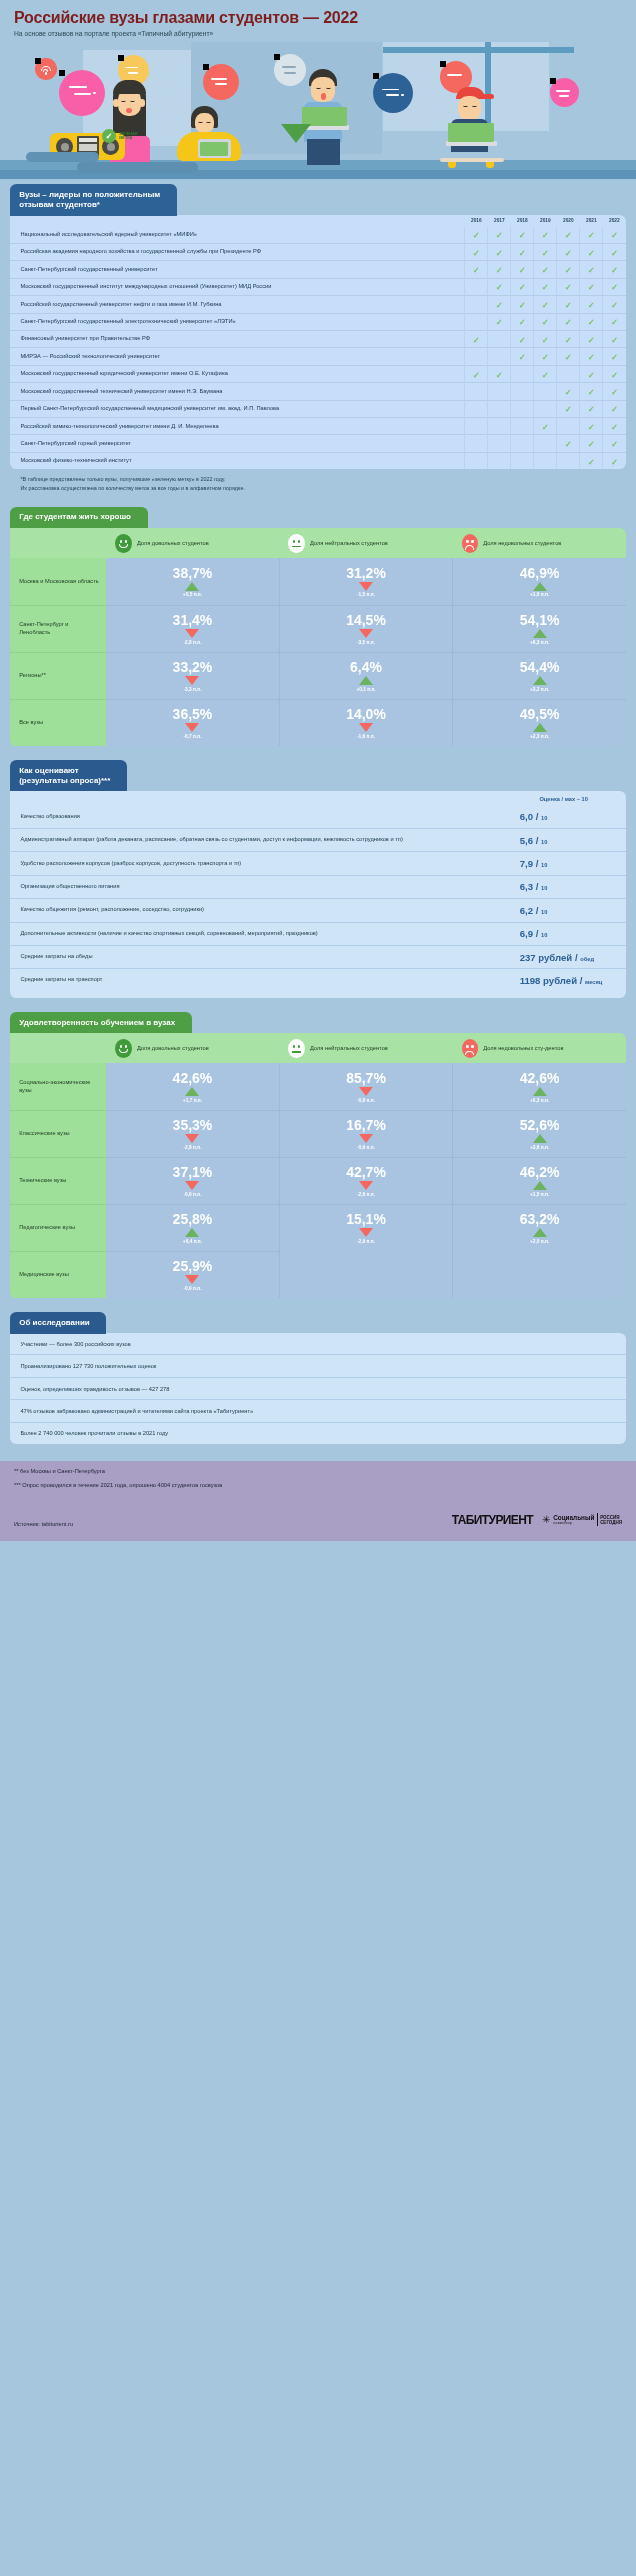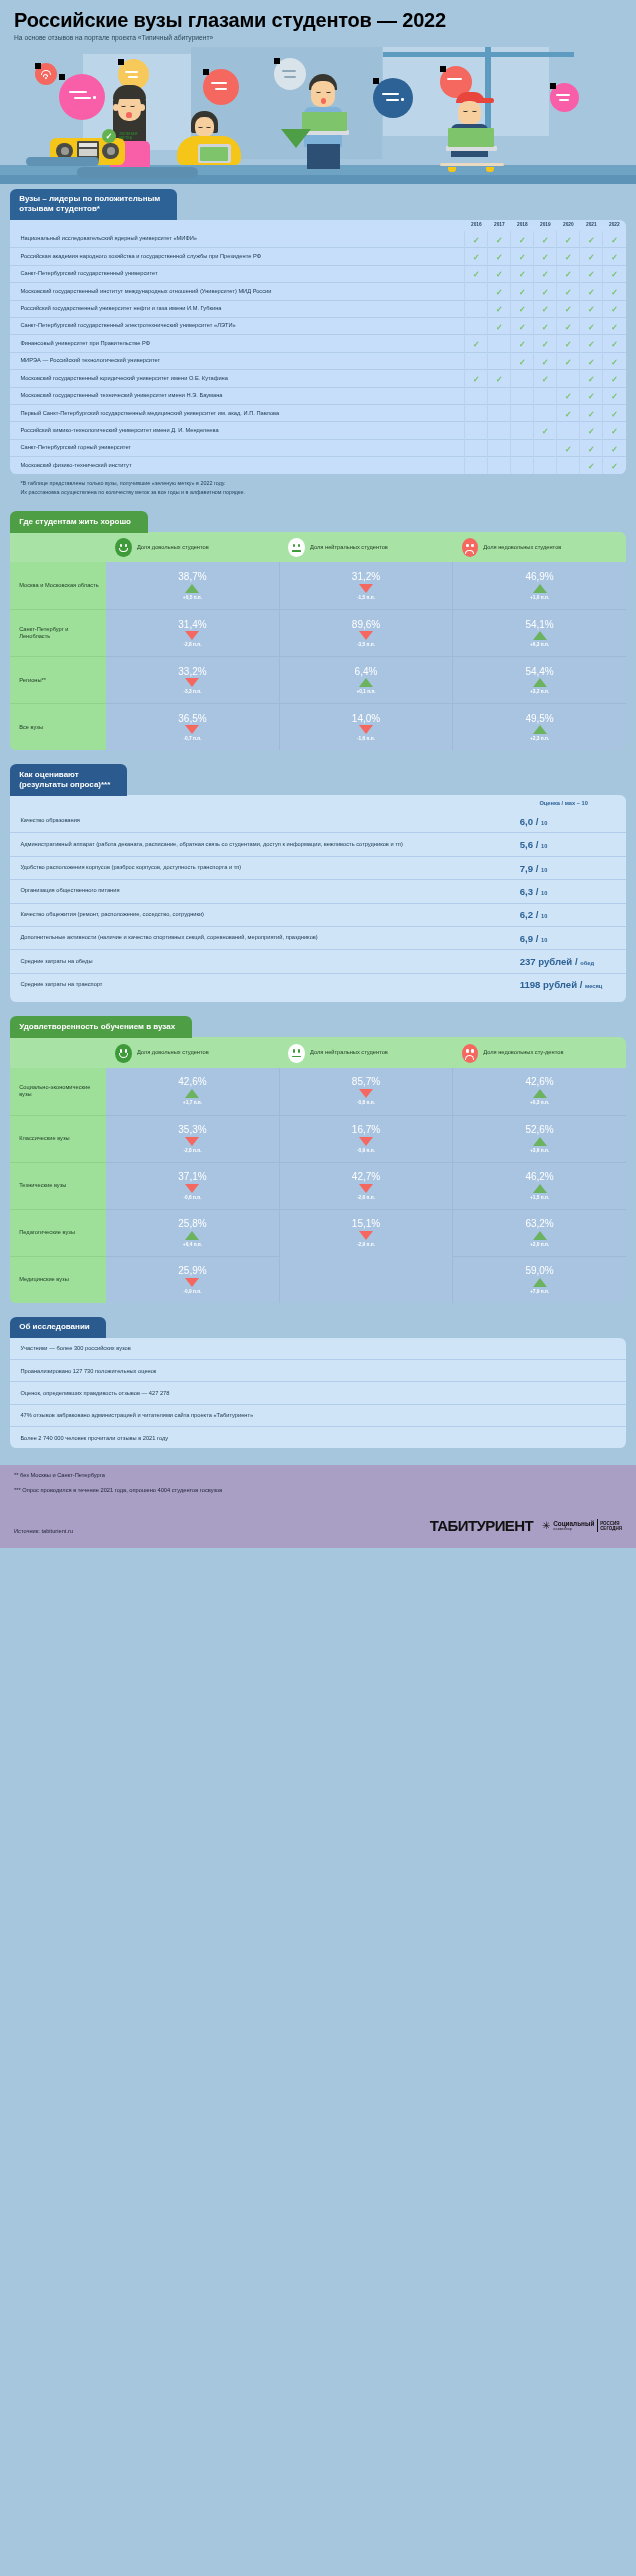--- a/index.html
+++ b/index.html
@@ -9,21 +9,21 @@
     font-family: "Liberation Sans", sans-serif;
     background: #a5c6dd;
     width: 636px;
     position: relative;
   }
   .page { width: 636px; position: relative; overflow: hidden; }
 
   
   .header { padding: 9px 14px 3.8px 14px; background: #a5c6dd; }
   .title {
-    font-size: 20px; font-weight: bold; color: #000000;
+    font-size: 16px; font-weight: bold; color: #7f1d1d;
     letter-spacing: -0.2px; line-height: 1.1;
   }
   .subtitle {
     font-size: 6.7px; color: #2d4758; margin-top: 3.2px; line-height: 1.3;
   }
 
   
   .hero { position: relative; height: 137px; background: #a5c6dd; overflow: hidden; }
   .hero-wall-lite { position: absolute; background: #bcd5e8; }
   .hero-wall-mid { position: absolute; background: #9dc0d8; }
@@ -137,21 +137,21 @@
     font-size: 5.7px; color: #1d3b22; line-height: 1.35;
     padding: 0 6.4px 0 9px; display: flex; align-items: center;
     border-top: 0.6px solid #8fd38b;
   }
   .dgrid-labels .drow-label:first-child { border-top: none; }
   .dcell {
     border-top: 0.6px solid #9db9d6; display: flex; flex-direction: column;
     align-items: center; justify-content: center; gap: 1.9px;
   }
   .dcol .dcell:first-child { border-top: none; }
-  .dval { font-size: 10px; font-weight: normal; color: #fff; line-height: 1; }
+  .dval { font-size: 14px; font-weight: bold; color: #fff; line-height: 1; }
   .arrow-up, .arrow-dn { width: 0; height: 0; }
   .arrow-up { border-left: 7px solid transparent; border-right: 7px solid transparent; border-bottom: 9.6px solid #6cb35f; }
   .arrow-dn { border-left: 7px solid transparent; border-right: 7px solid transparent; border-top: 9.6px solid #f4685f; }
   .ddelta { font-size: 4.8px; color: #fff; font-weight: bold; }
 
   
   .rate-head {
     text-align: right; font-size: 5.7px; font-weight: bold; color: #2d6296;
     padding: 5.1px 38px 3.8px 0;
   }
@@ -172,21 +172,21 @@
     border-top: 0.6px solid #b2cdea;
   }
   .about-row:first-child { border-top: none; }
 
   
   .footer { padding: 6.4px 14px 14px 14px; background: #a99ec4; }
   .foot-note { font-size: 5.7px; color: #1e2436; line-height: 1.5; margin-bottom: 5.7px; }
   .foot-bar { display: flex; align-items: flex-end; justify-content: space-between; margin-top: 23px; }
   .src { font-size: 5.7px; color: #1e2436; }
   .logos { display: flex; align-items: center; gap: 9px; }
-  .logo-tab { font-size: 15px; font-weight: bold; color: #111; letter-spacing: -0.6px; }
+  .logo-tab { font-size: 12px; font-weight: bold; color: #111; letter-spacing: -0.6px; }
   .logo-sn { display: flex; align-items: center; gap: 2.6px; }
   .logo-sn .star { font-size: 10.2px; color: #111; }
   .logo-sn .tx1 { font-size: 6.4px; font-weight: bold; color: #111; line-height: 1; }
   .logo-sn .tx2 { font-size: 3.5px; color: #111; letter-spacing: 0.3px; }
   .logo-sn .bar { width: 0.6px; height: 12.8px; background: #111; }
   .logo-sn .tx3 { font-size: 4.5px; font-weight: bold; color: #111; line-height: 1.15; }
 </style>
 </head>
 <body>
 
@@ -541,21 +541,21 @@
                 <div class="ddelta">-0,7 п.п.</div>
               </div>
             </div>
             <div class="dcol">
               <div class="dcell" style="height: 47px;">
                 <div class="dval">31,2%</div>
                 <div class="arrow-dn"></div>
                 <div class="ddelta">-1,5 п.п.</div>
               </div>
               <div class="dcell" style="height: 47px;">
-                <div class="dval">89,6%</div>
+                <div class="dval">14,5%</div>
                 <div class="arrow-dn"></div>
                 <div class="ddelta">-3,5 п.п.</div>
               </div>
               <div class="dcell" style="height: 47px;">
                 <div class="dval">6,4%</div>
                 <div class="arrow-up"></div>
                 <div class="ddelta">+0,1 п.п.</div>
               </div>
               <div class="dcell" style="height: 47px;">
                 <div class="dval">14,0%</div>
@@ -736,25 +736,20 @@
               </div>
               <div class="dcell" style="height: 47px;">
                 <div class="dval">46,2%</div>
                 <div class="arrow-up"></div>
                 <div class="ddelta">+1,5 п.п.</div>
               </div>
               <div class="dcell" style="height: 47px;">
                 <div class="dval">63,2%</div>
                 <div class="arrow-up"></div>
                 <div class="ddelta">+2,0 п.п.</div>
-              </div>
-              <div class="dcell" style="height: 47px;">
-                <div class="dval">59,0%</div>
-                <div class="arrow-up"></div>
-                <div class="ddelta">+7,9 п.п.</div>
               </div>
             </div>
           </div>
       </div>
     </div>
   </div>
 
   <div class="section" style="margin-top:14px;">
     <div class="tab-head tab-darkblue">Об исследовании</div>
     <div class="panel panel-ltblue" style="margin-top:-0.6px; border-top-left-radius:0;">

